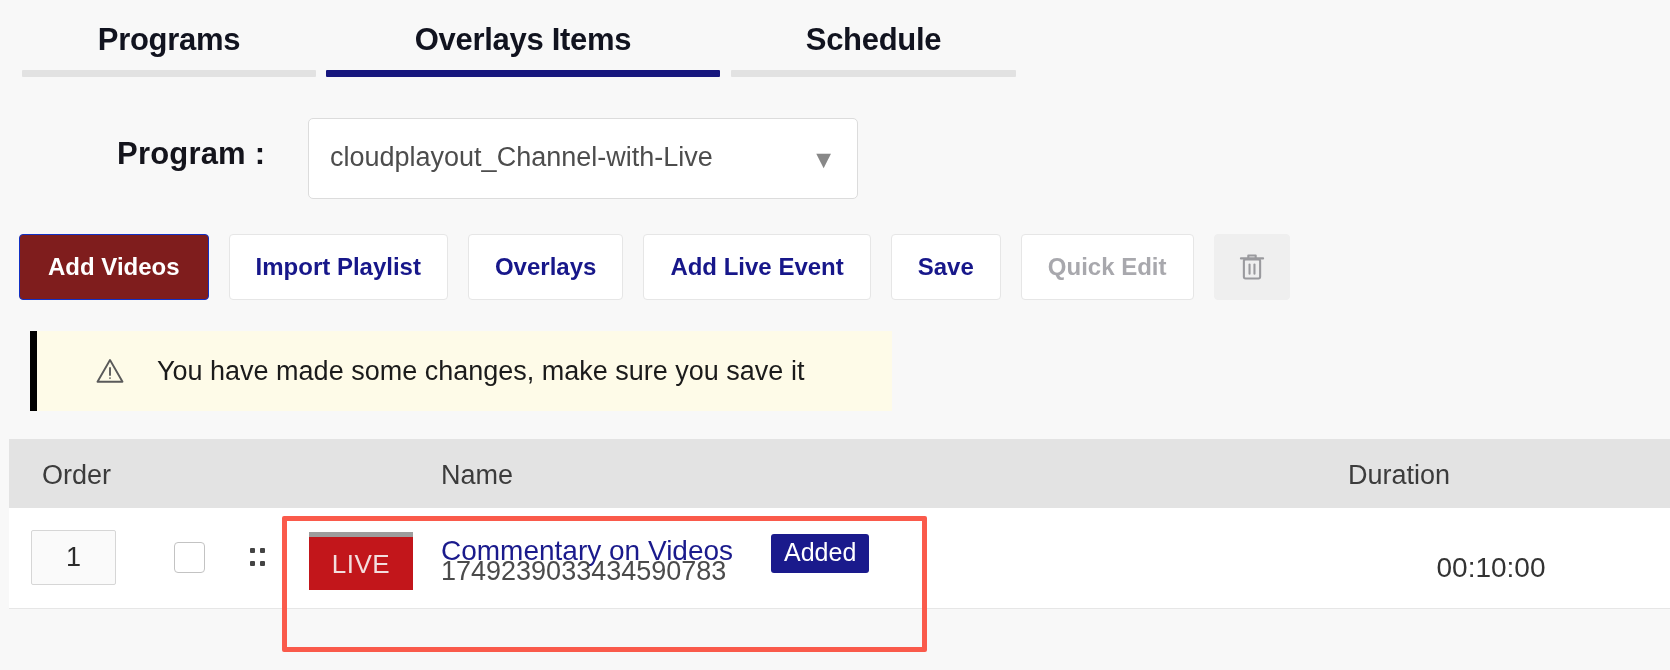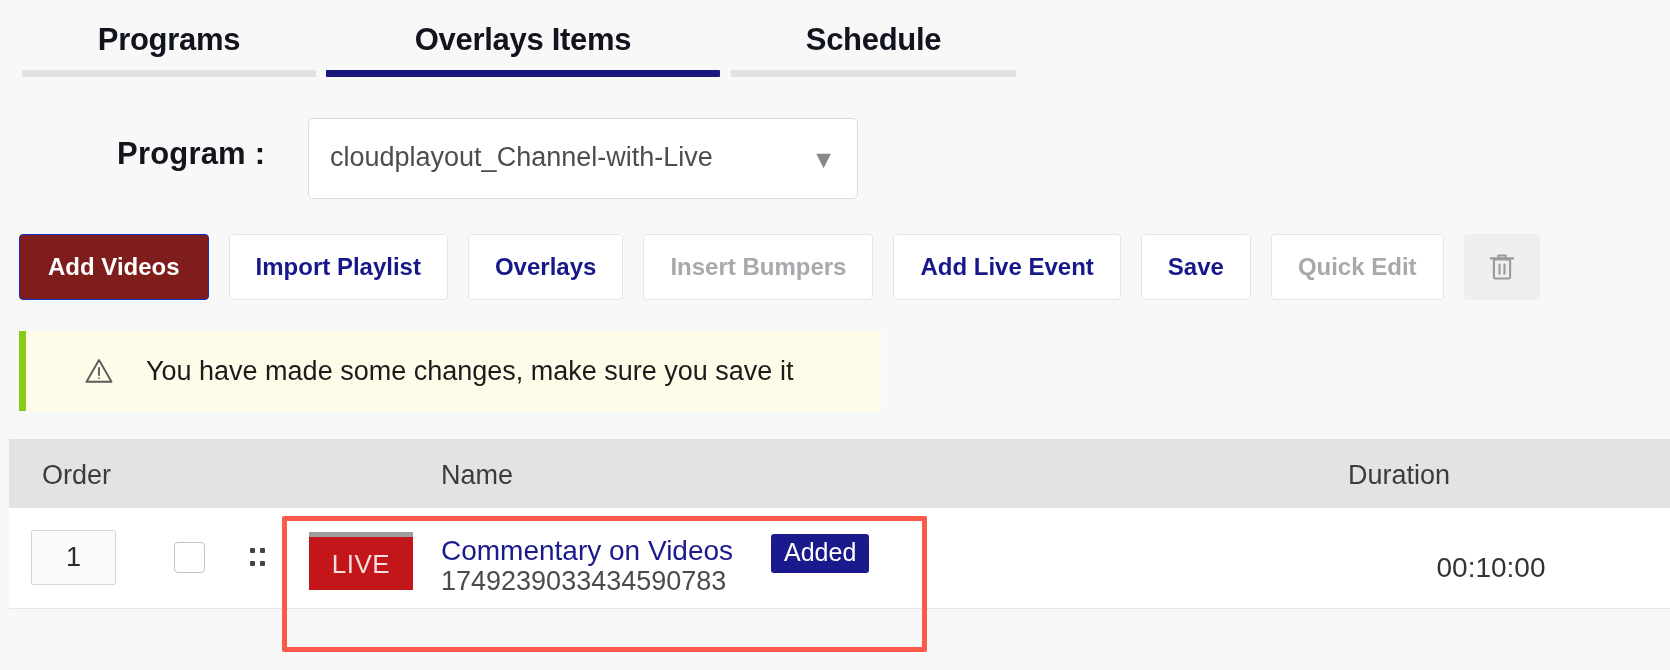--- a/index.html
+++ b/index.html
@@ -141,25 +141,25 @@
     border-color: #efefef;
     padding: 0 22px;
     margin-right: 0;
   }
   .trash-svg { display: block; }
 
   
   .banner {
     position: absolute;
     top: 331px;
-    left: 19px;
+    left: 30px;
     width: 862px;
     height: 80px;
     background: #fefbe8;
-    border-left: 7px solid #84cc16;
+    border-left: 7px solid #000000;
     box-sizing: border-box;
     display: flex;
     align-items: center;
   }
   .banner-icon {
     margin-left: 58px;
     width: 30px;
     height: 30px;
     flex: 0 0 auto;
   }
@@ -284,21 +284,21 @@
     background: #1a1a8c;
     color: #ffffff;
     font-size: 25px;
     padding: 4px 13px 6px 13px;
     border-radius: 3px;
     white-space: nowrap;
   }
   .item-id {
     position: absolute;
     left: 432px;
-    top: 58px;
+    top: 48px;
     font-size: 27px;
     color: #4b4b4b;
     white-space: nowrap;
   }
   .item-duration {
     position: absolute;
     left: 1332px;
     top: 44px;
     width: 300px;
     text-align: center;
@@ -343,21 +343,20 @@
   <div class="program-select">
     <span class="program-select-value">cloudplayout_Channel-with-Live</span>
     <span class="program-select-caret">▼</span>
   </div>
 </div>
 
 <div class="action-bar">
   <div class="btn primary">Add Videos</div>
   <div class="btn">Import Playlist</div>
   <div class="btn">Overlays</div>
-  <div class="btn disabled">Insert Bumpers</div>
   <div class="btn">Add Live Event</div>
   <div class="btn">Save</div>
   <div class="btn disabled">Quick Edit</div>
   <div class="btn icon-btn">
     <svg class="trash-svg" width="30" height="32" viewBox="0 0 24 26" fill="none" stroke="#9a9a9e" stroke-width="1.7" stroke-linecap="round" stroke-linejoin="round">
       <path d="M3 6 H21"></path>
       <path d="M9 6 V3.6 H15 V6"></path>
       <rect x="5.4" y="6.8" width="13.2" height="15.6" rx="1.4"></rect>
       <path d="M10 11 V18.4"></path>
       <path d="M14 11 V18.4"></path>

